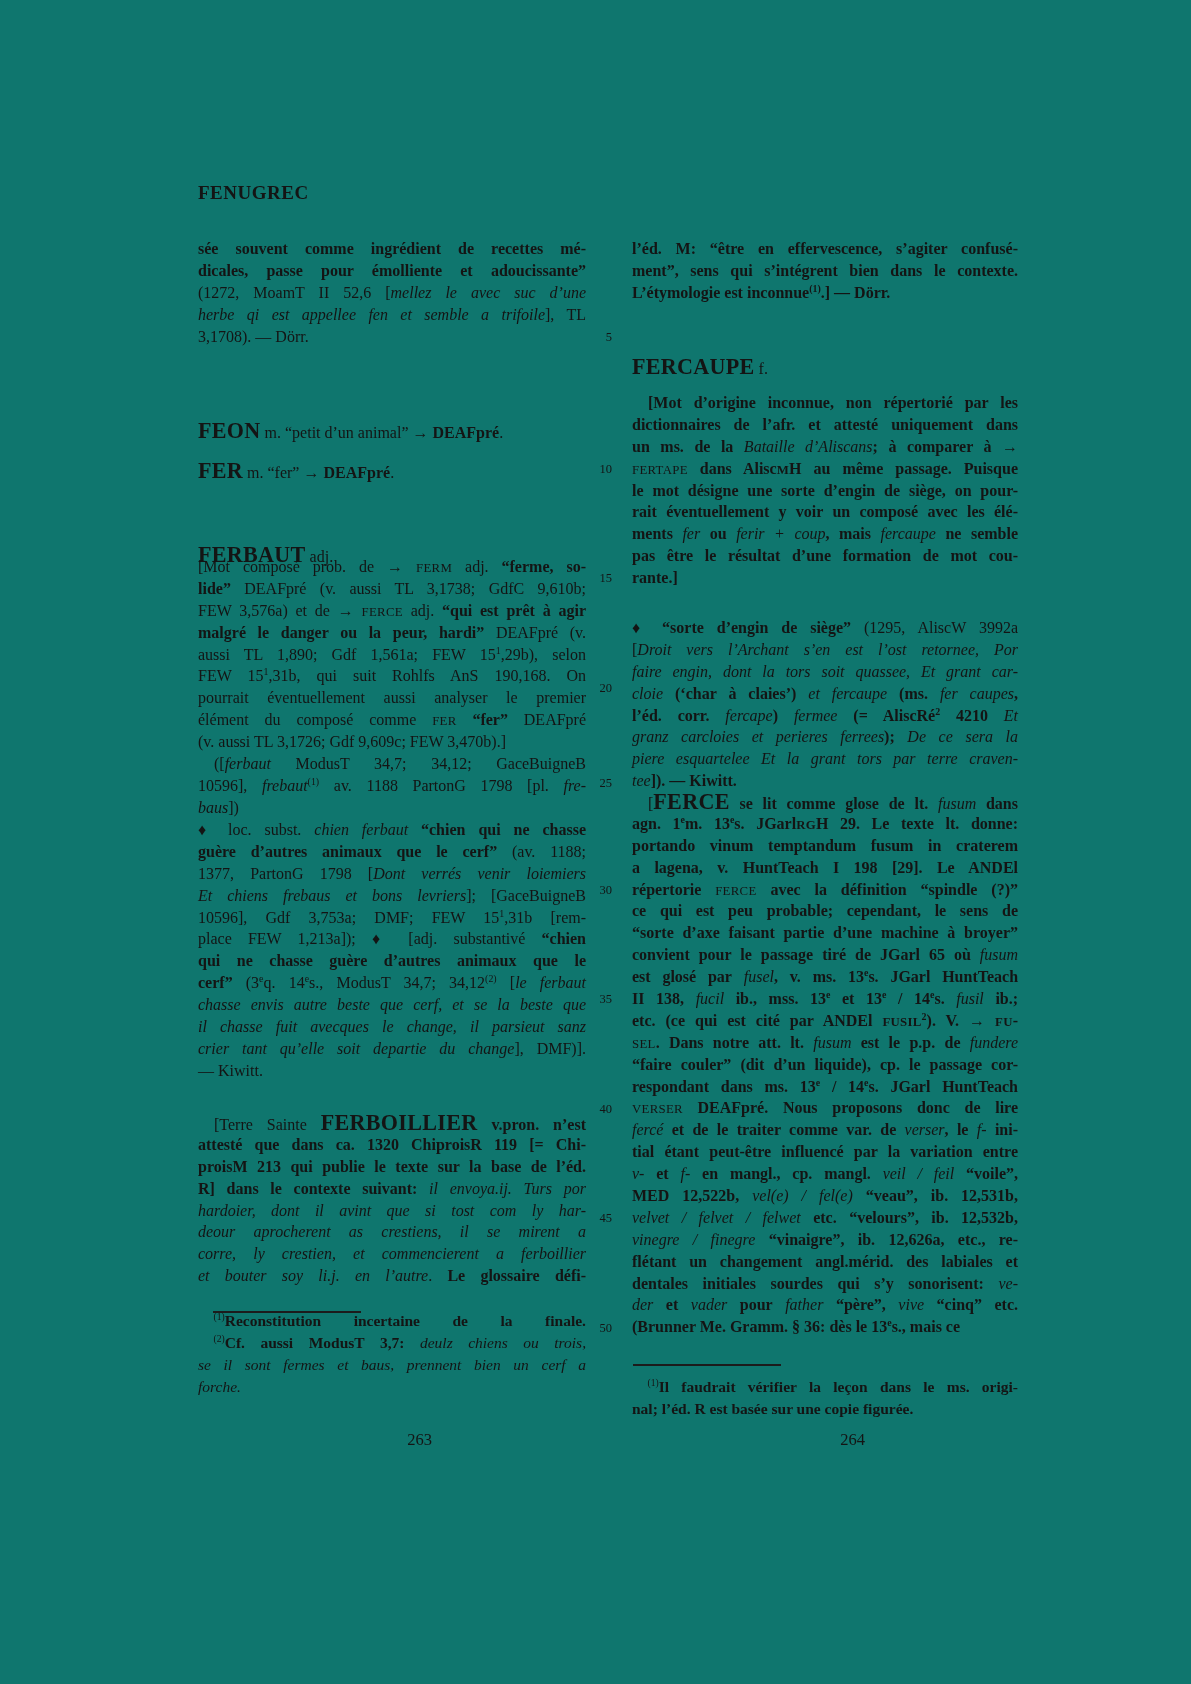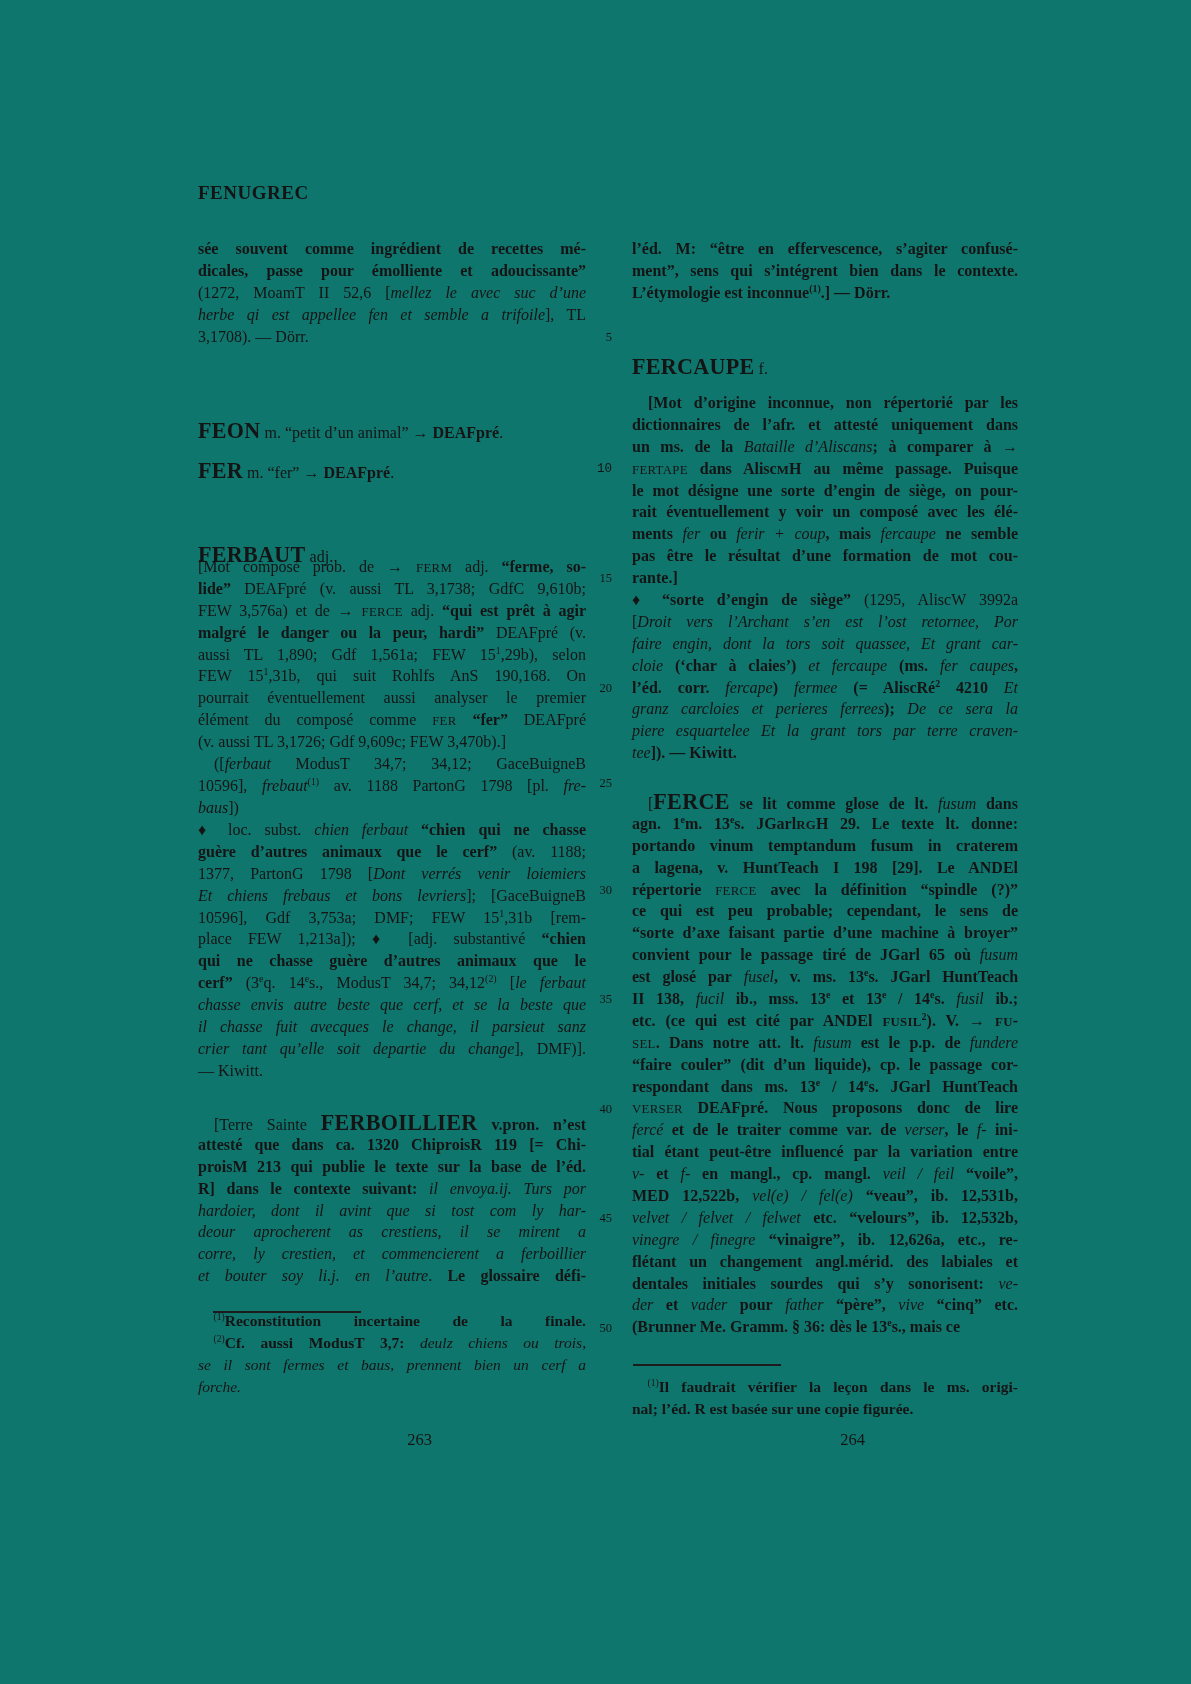--- a/index.html
+++ b/index.html
@@ -25,21 +25,21 @@
   .pgnum { position:absolute; font-size:16.5px; width:80px; text-align:right; }
 </style>
 </head>
 <body>
 
 <div class="page">
 
   <div class="runhead" style="left:198px; top:182px;">FENUGREC</div>
 
   <span class="gnum" style="top:328px;">5</span>
-  <span class="gnum" style="top:460px;font-family:Liberation Mono, monospace;">10</span>
+  <span class="gnum" style="top:460px;">10</span>
   <span class="gnum" style="top:569px;">15</span>
   <span class="gnum" style="top:679px;">20</span>
   <span class="gnum" style="top:774px;">25</span>
   <span class="gnum" style="top:881px;">30</span>
   <span class="gnum" style="top:990px;">35</span>
   <span class="gnum" style="top:1100px;">40</span>
   <span class="gnum" style="top:1209px;">45</span>
   <span class="gnum" style="top:1319px;">50</span>
 
   <div class="col" style="left:198px; top:0; width:388px;">
@@ -113,21 +113,21 @@
         <div class="tl"> <b>[Mot d’origine inconnue, non répertorié par les</b></div>
         <div class="tl"><b>dictionnaires de l’afr. et attesté uniquement dans</b></div>
         <div class="tl"><b>un ms. de la</b> <i>Bataille d’Aliscans</i><b>; à comparer à →</b></div>
         <div class="tl"><k>FERTAPE</k> <b>dans Alisc<k>M</k>H au même passage. Puisque</b></div>
         <div class="tl"><b>le mot désigne une sorte d’engin de siège, on pour-</b></div>
         <div class="tl"><b>rait éventuellement y voir un composé avec les élé-</b></div>
         <div class="tl"><b>ments</b> <i>fer</i> <b>ou</b> <i>ferir + coup</i><b>, mais</b> <i>fercaupe</i> <b>ne semble</b></div>
         <div class="tl"><b>pas être le résultat d’une formation de mot cou-</b></div>
         <div class="tl noj"><b>rante.]</b></div>
       </div>
-    <div class="block" style="top:589px; width:386px;">
+    <div class="block" style="top:617px; width:386px;">
         <div class="tl">♦ <b>“sorte d’engin de siège”</b> (1295, AliscW 3992a</div>
         <div class="tl">[<i>Droit vers l’Archant s’en est l’ost retornee, Por</i></div>
         <div class="tl"><i>faire engin, dont la tors soit quassee, Et grant car-</i></div>
         <div class="tl"><i>cloie</i> <b>(‘char à claies’)</b> <i>et fercaupe</i> <b>(ms.</b> <i>fer caupes</i><b>,</b></div>
         <div class="tl"><b>l’éd. corr.</b> <i>fercape</i><b>)</b> <i>fermee</i> <b>(= AliscRé<sup>2</sup> 4210</b> <i>Et</i></div>
         <div class="tl"><i>granz carcloies et perieres ferrees</i><b>);</b> <i>De ce sera la</i></div>
         <div class="tl"><i>piere esquartelee Et la grant tors par terre craven-</i></div>
         <div class="tl noj"><i>tee</i><b>]). — Kiwitt.</b></div>
       </div>
     <div class="block" style="top:791px; width:386px;">

